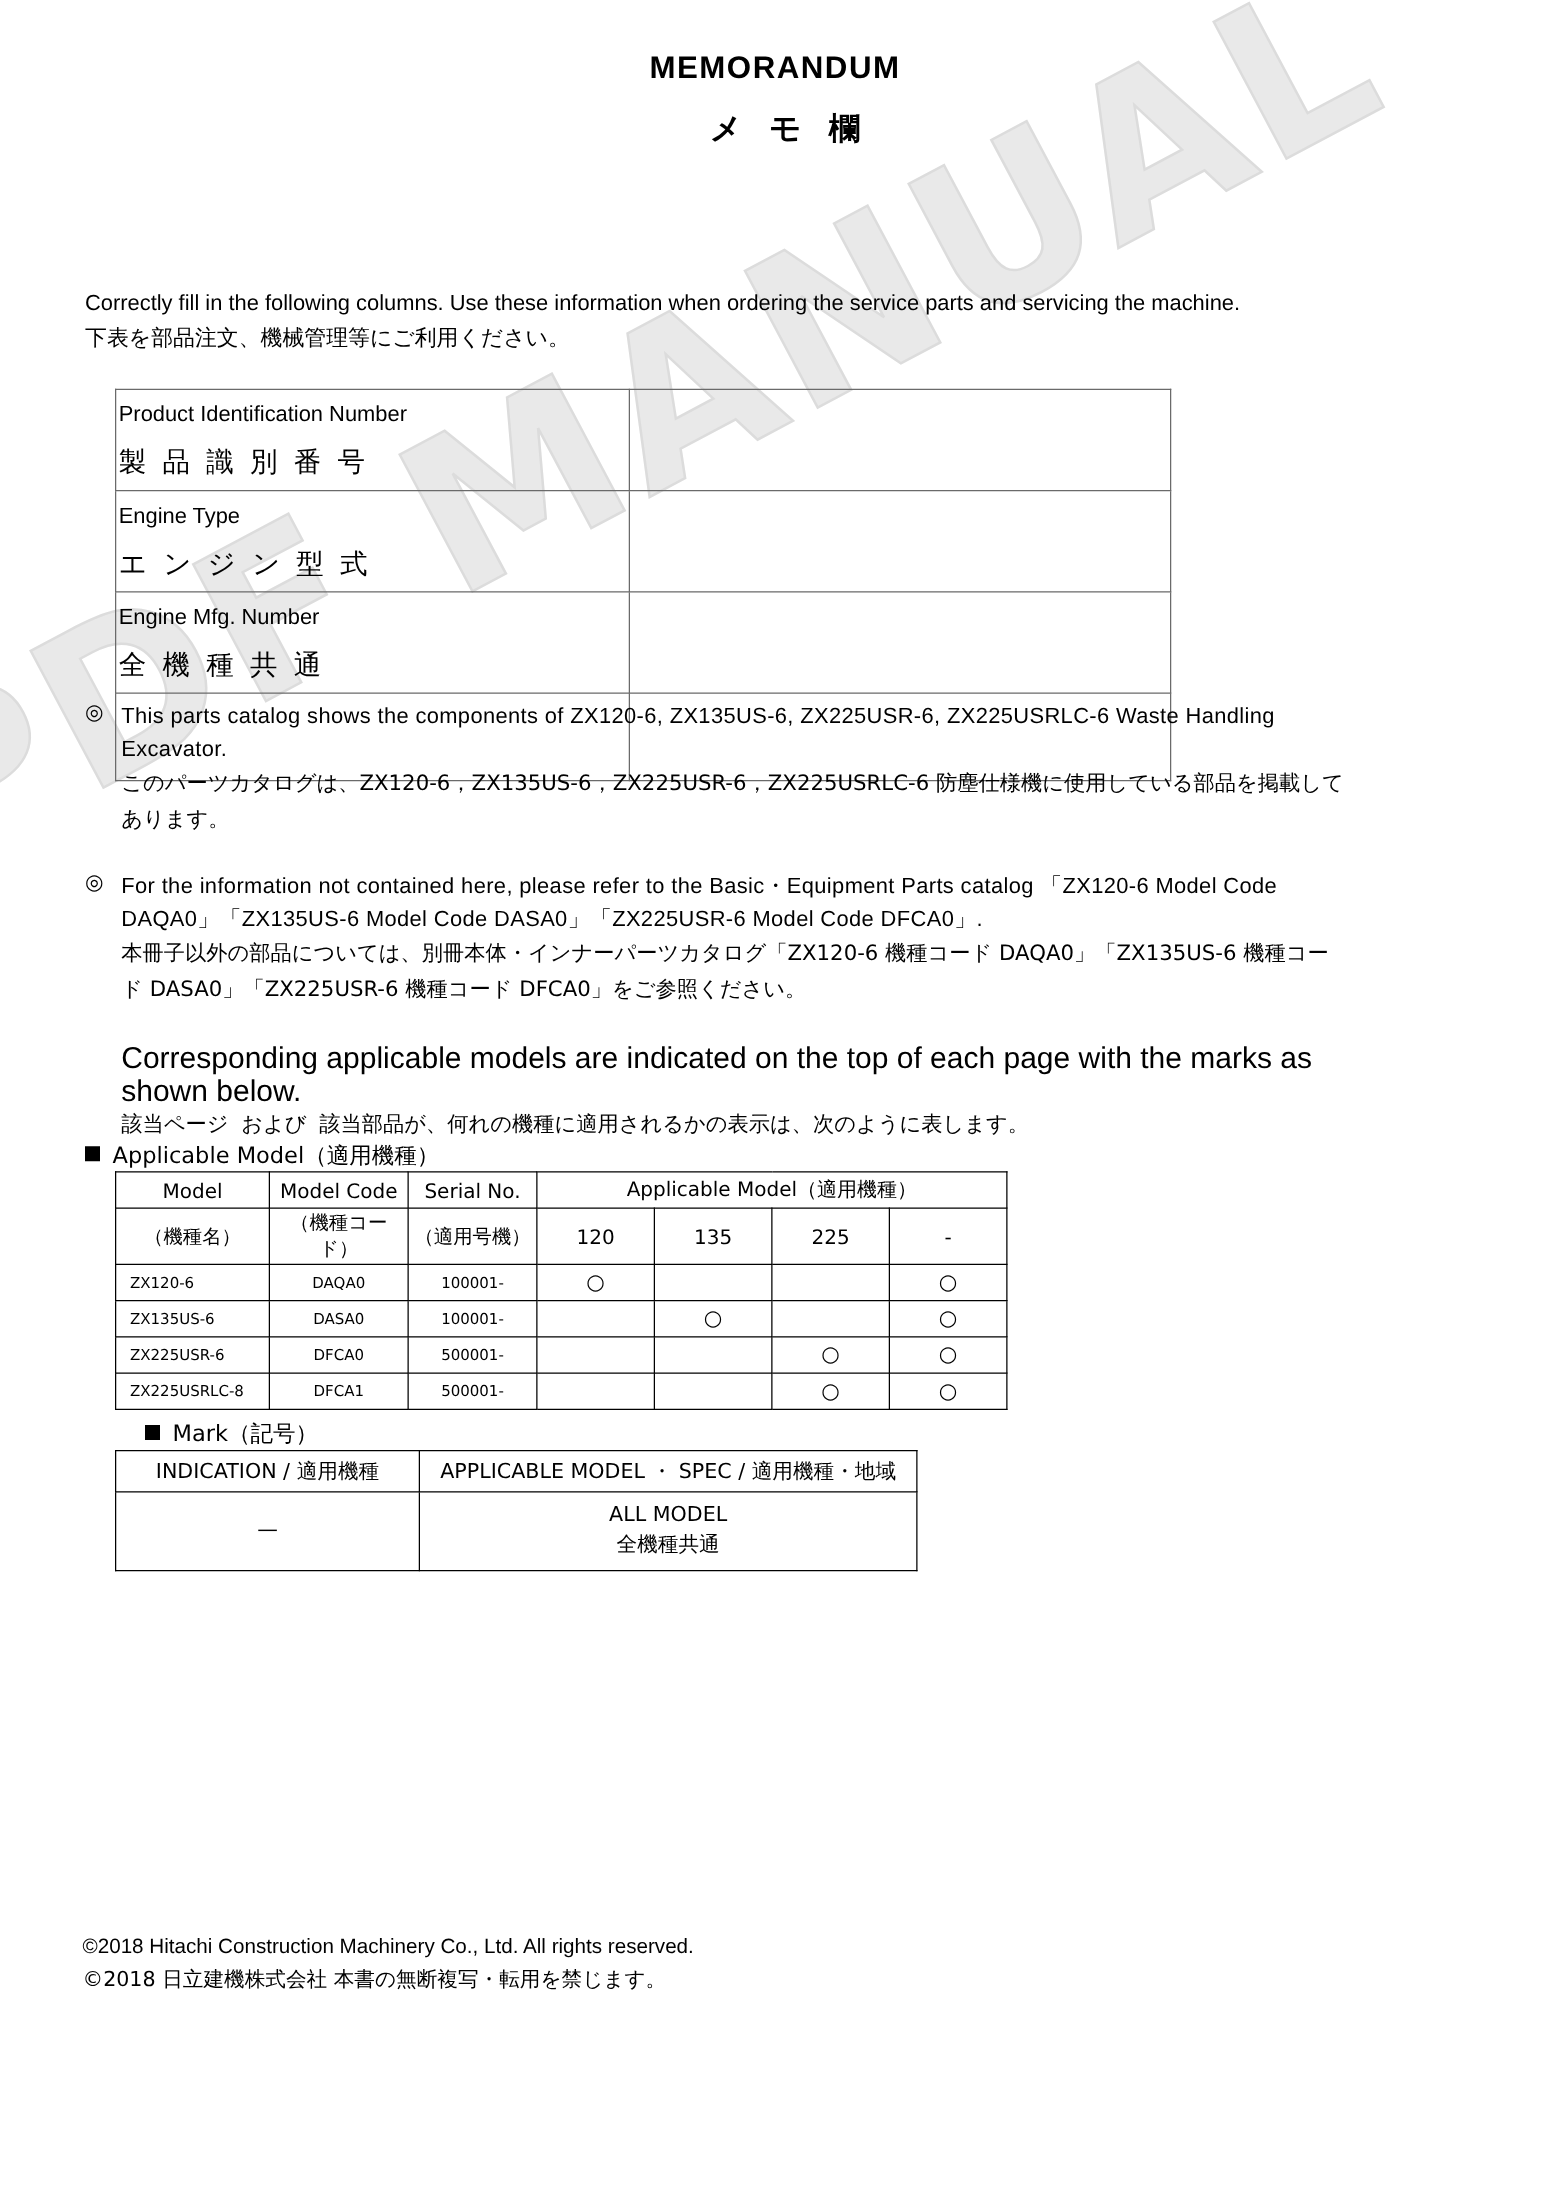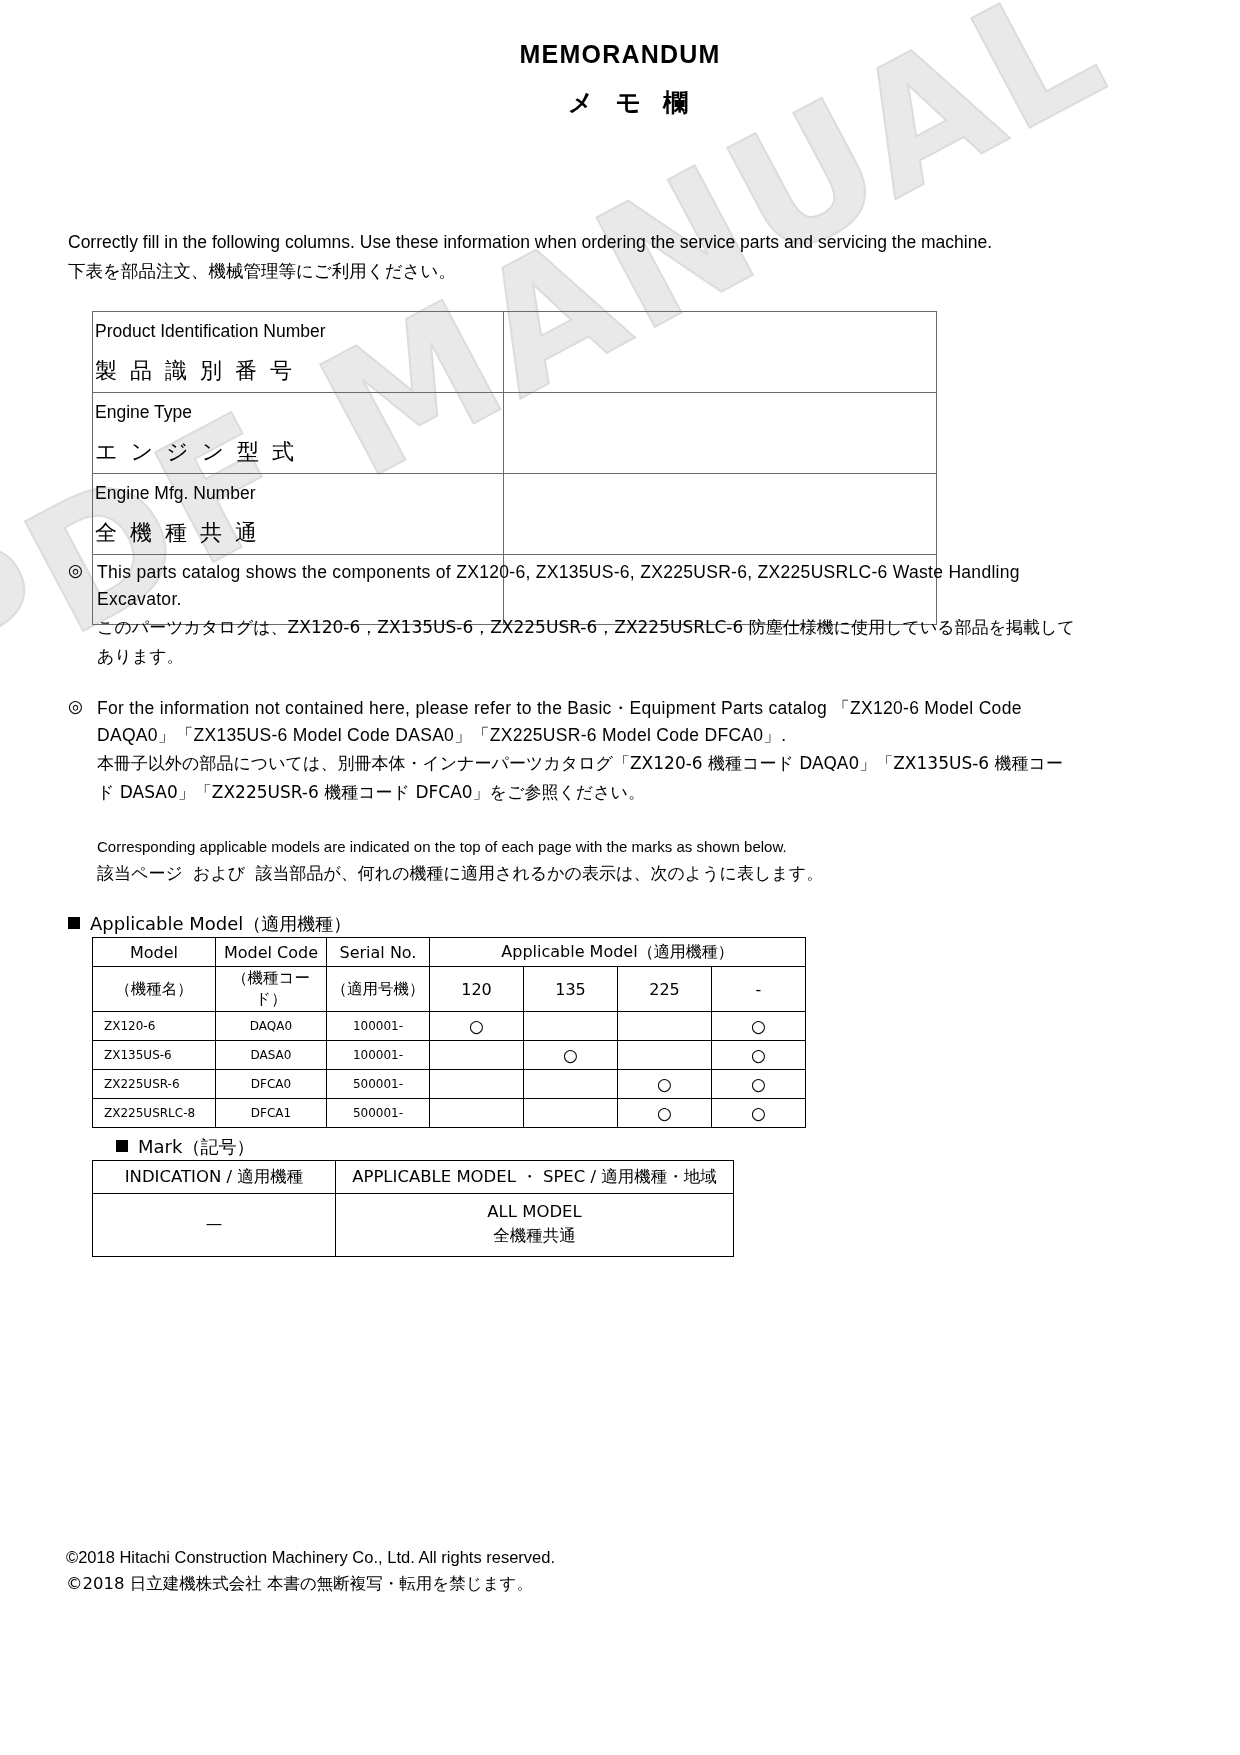--- a/index.html
+++ b/index.html
@@ -89,21 +89,21 @@
   .bullet .body { margin-left:29px; }
   .bullet .en { font-size:17.5px; line-height:27px; letter-spacing:.3px; }
   .bullet .jp {
     font-family:"DejaVu Sans", sans-serif;
     font-size:17px; line-height:29px;
   }
 
   #b1 { top:519px; }
   #b2 { top:655px; }
   .plain-para { position:absolute; left:97px; top:793px; width:1000px; }
-  .plain-para .en { font-size:15px; line-height:27px; }
+  .plain-para .en { font-size:24px; line-height:27px; }
   .plain-para .jp { font-family:Liberation Mono, monospace; font-size:17px; line-height:29px; }
 
   
   .sec-head {
     position:absolute; left:68px;
     font-size:18px;
   }
   .sec-head .blk {
     display:inline-block; width:12px; height:12px;
     background:#000; margin-right:10px; vertical-align:1px;

